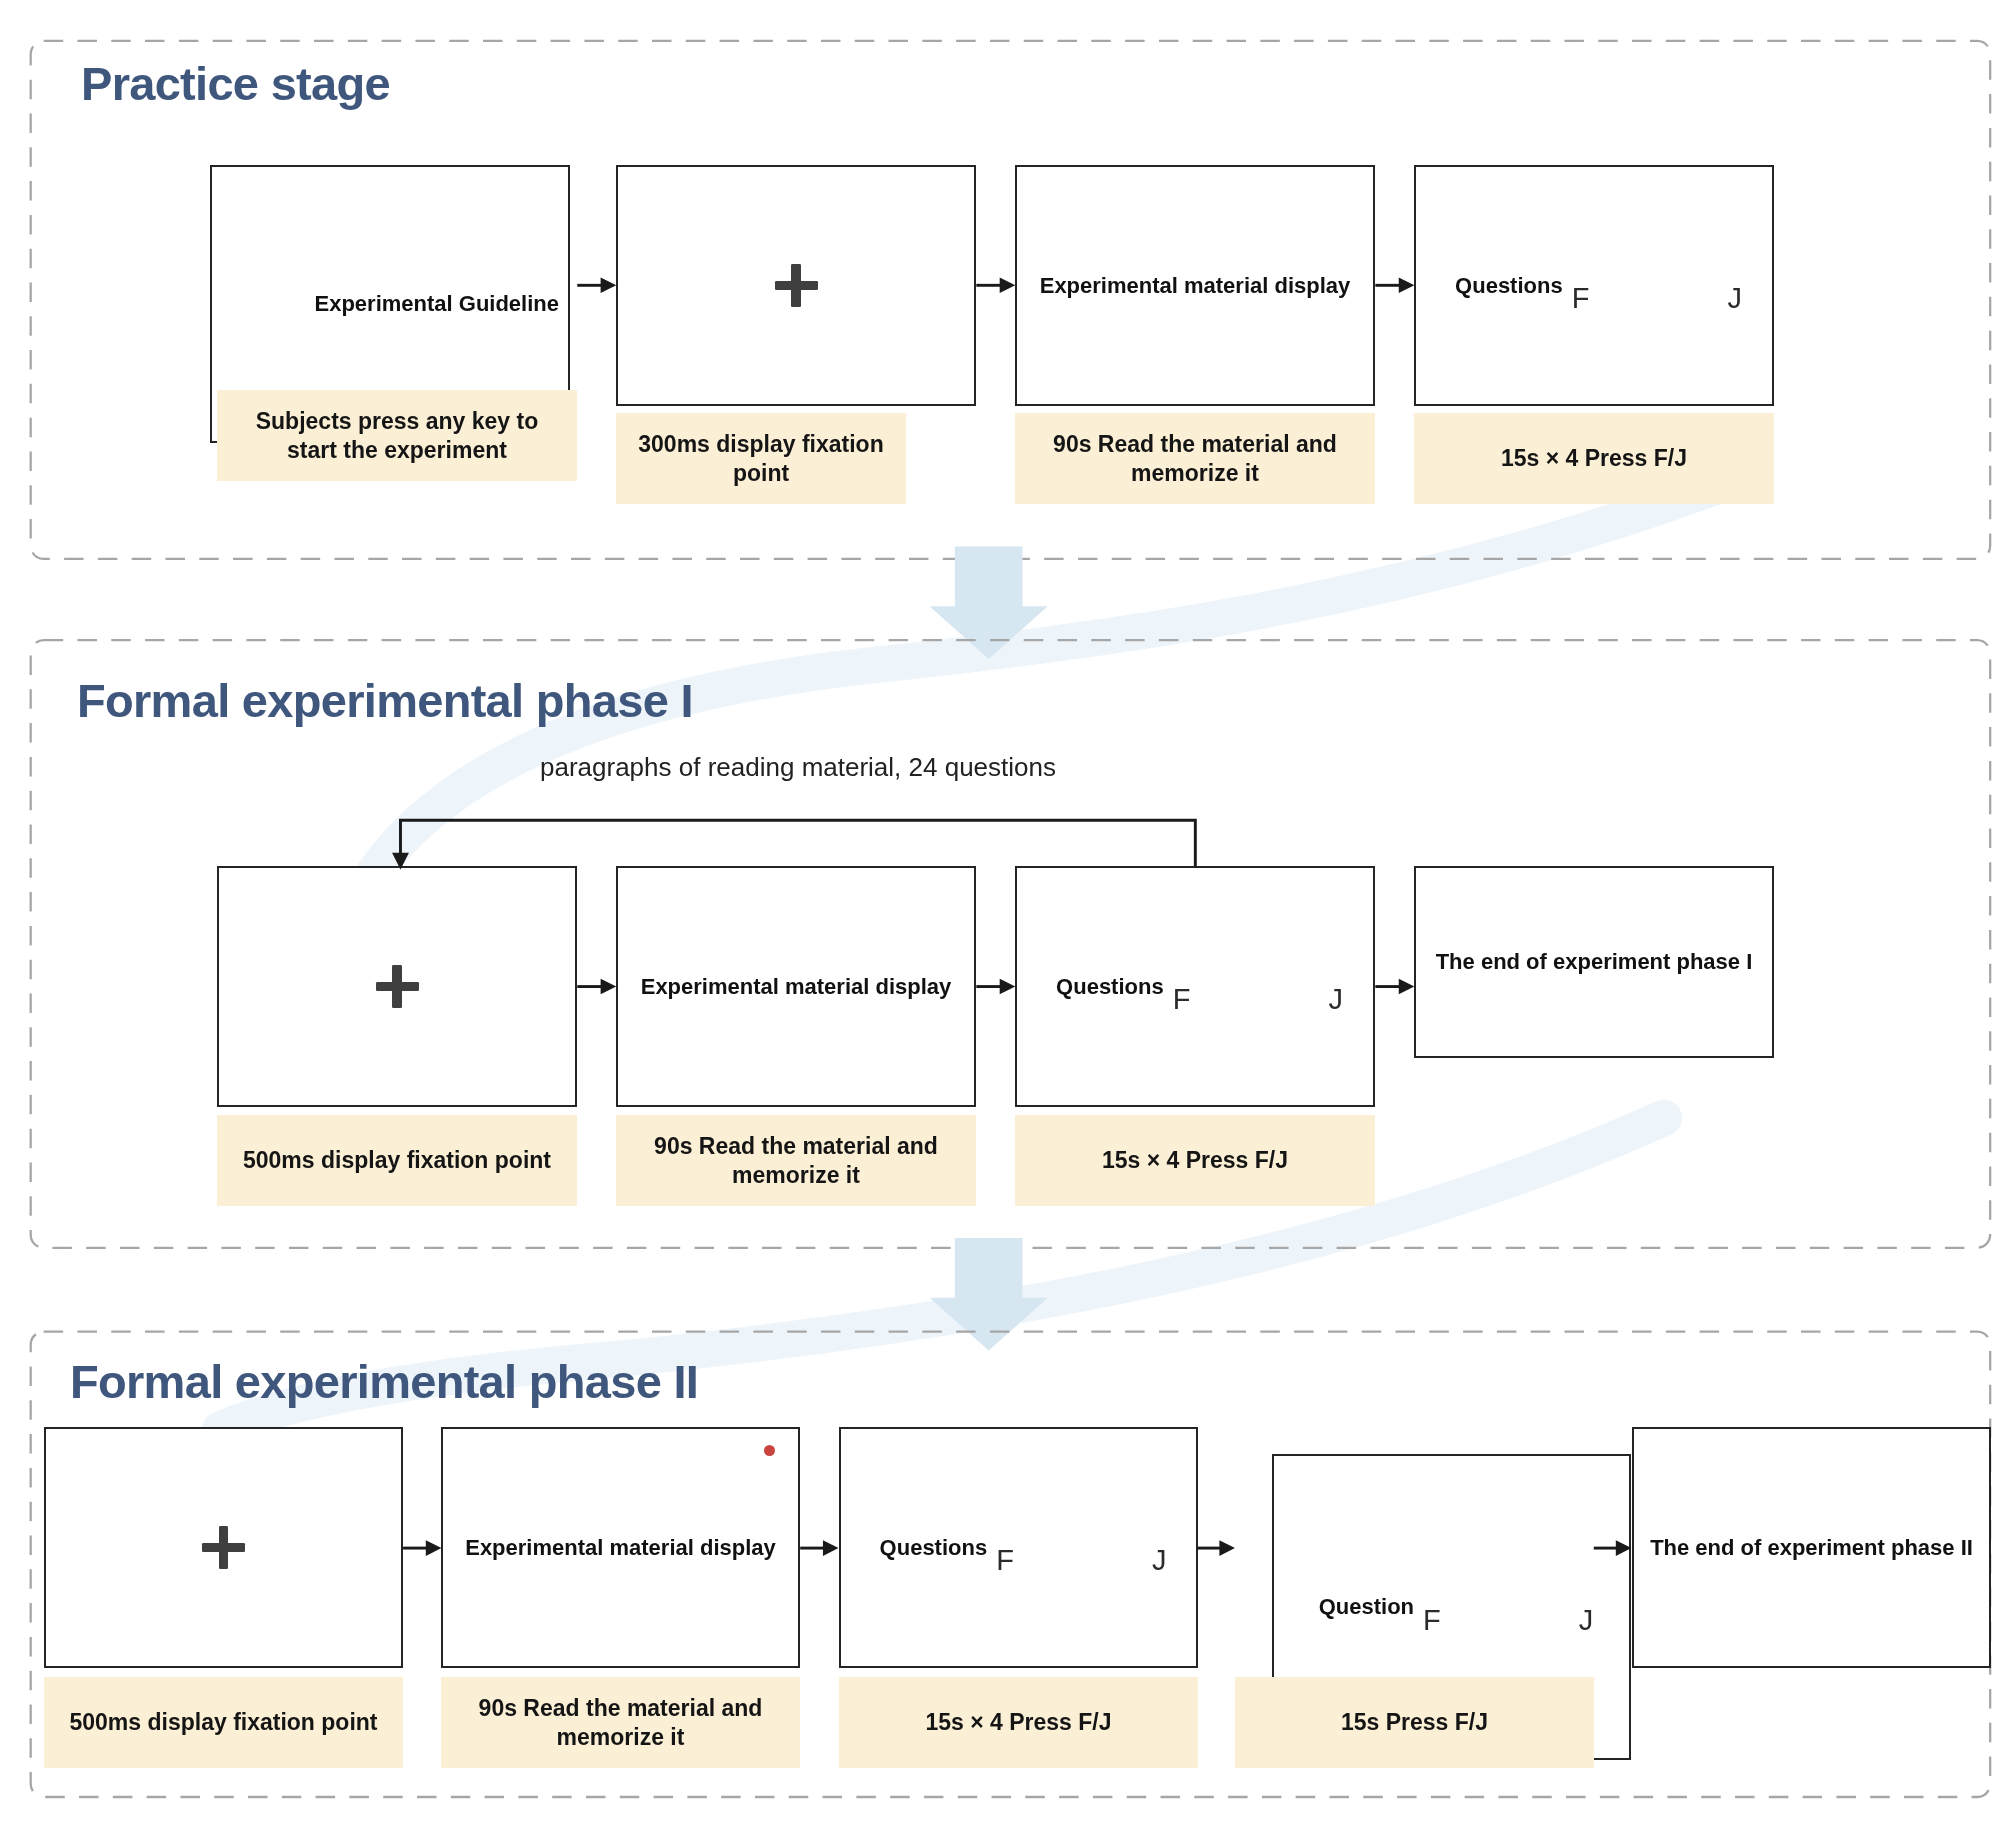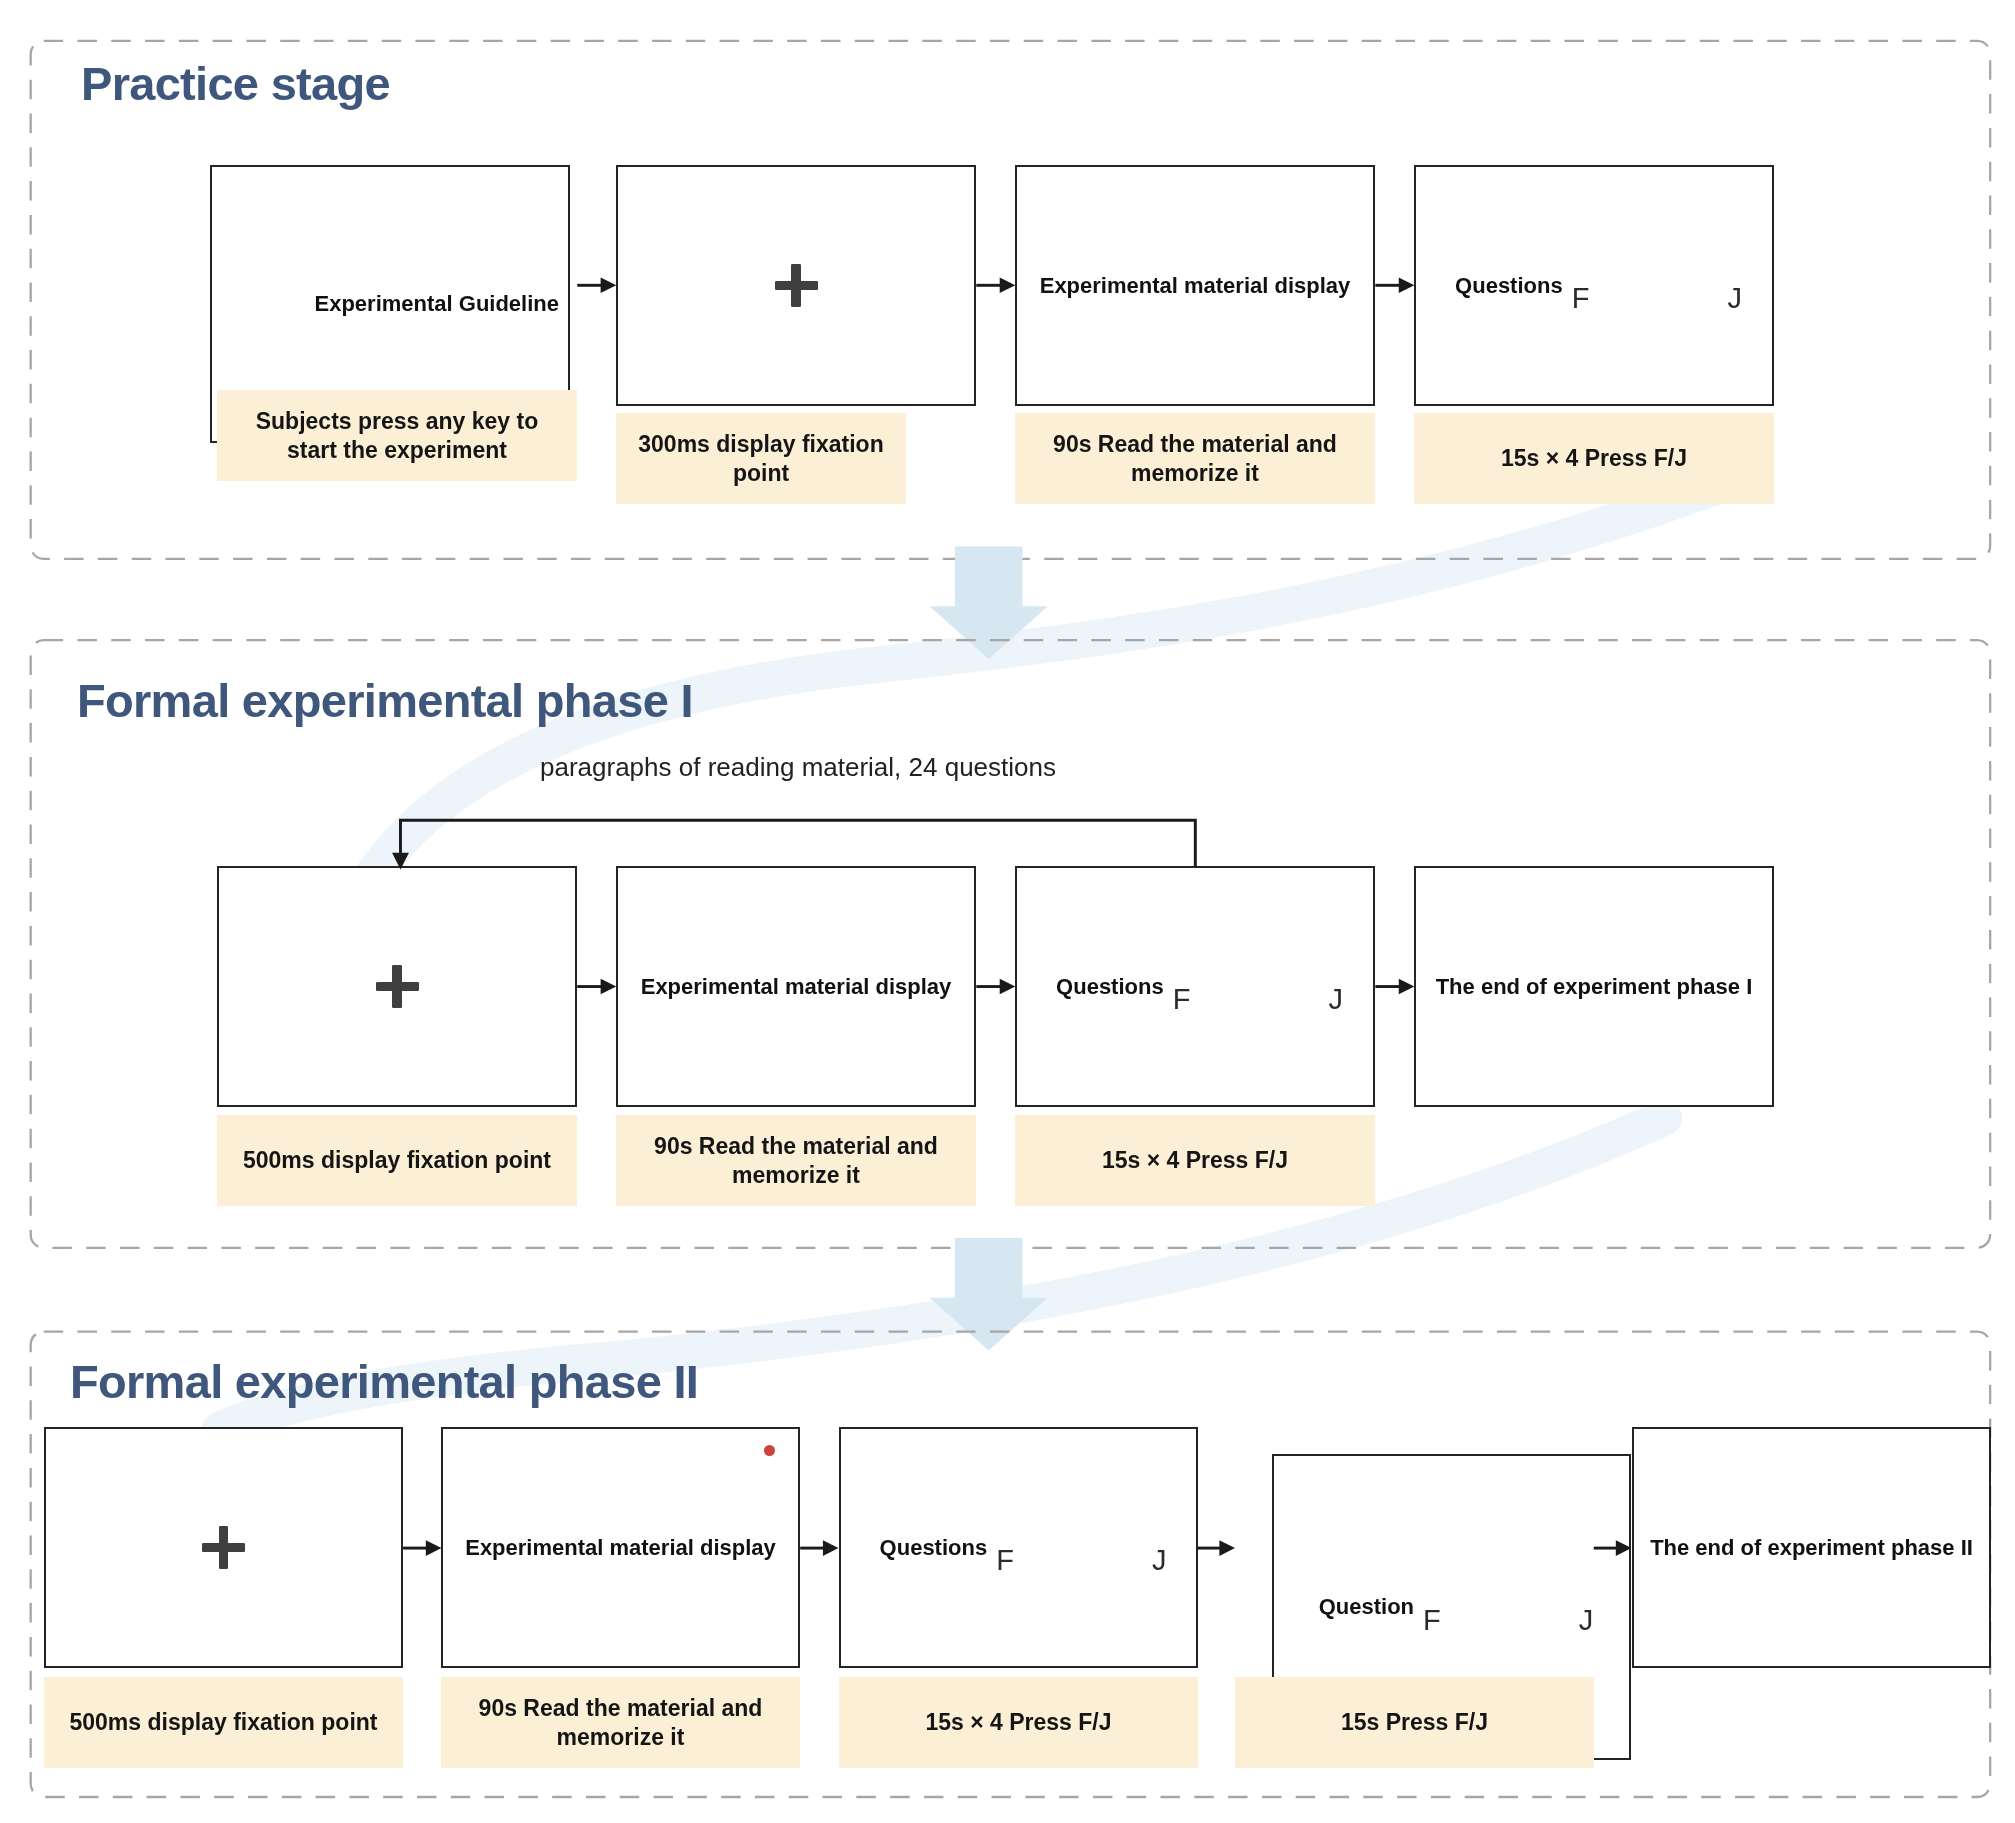--- a/index.html
+++ b/index.html
@@ -81,21 +81,21 @@
 <div class="screen-box" style="left:616px;top:866px;width:360px;height:241px;">
   <span class="box-label">Experimental material display</span>
 </div>
 <div class="screen-box" style="left:1015px;top:866px;width:360px;height:241px;">
   <span class="box-label">Questions</span>
   <span class="keys-row">
     <span class="key-letter">F</span>
     <span class="key-letter">J</span>
   </span>
 </div>
-<div class="screen-box" style="left:1414px;top:866px;width:360px;height:241px;">
+<div class="screen-box" style="left:1414px;top:866px;width:360px;height:192px;">
   <span class="box-label">The end of experiment phase I</span>
 </div>
 
 <div class="caption" style="left:217px;top:1115px;width:360px;height:91px;">500ms display fixation point</div>
 <div class="caption" style="left:616px;top:1115px;width:360px;height:91px;">90s Read the material and memorize it</div>
 <div class="caption" style="left:1015px;top:1115px;width:360px;height:91px;">15s × 4 Press F/J</div>
 
 <div class="screen-box" style="left:44px;top:1427px;width:359px;height:241px;">
   <span class="fixation"></span>
 </div>

